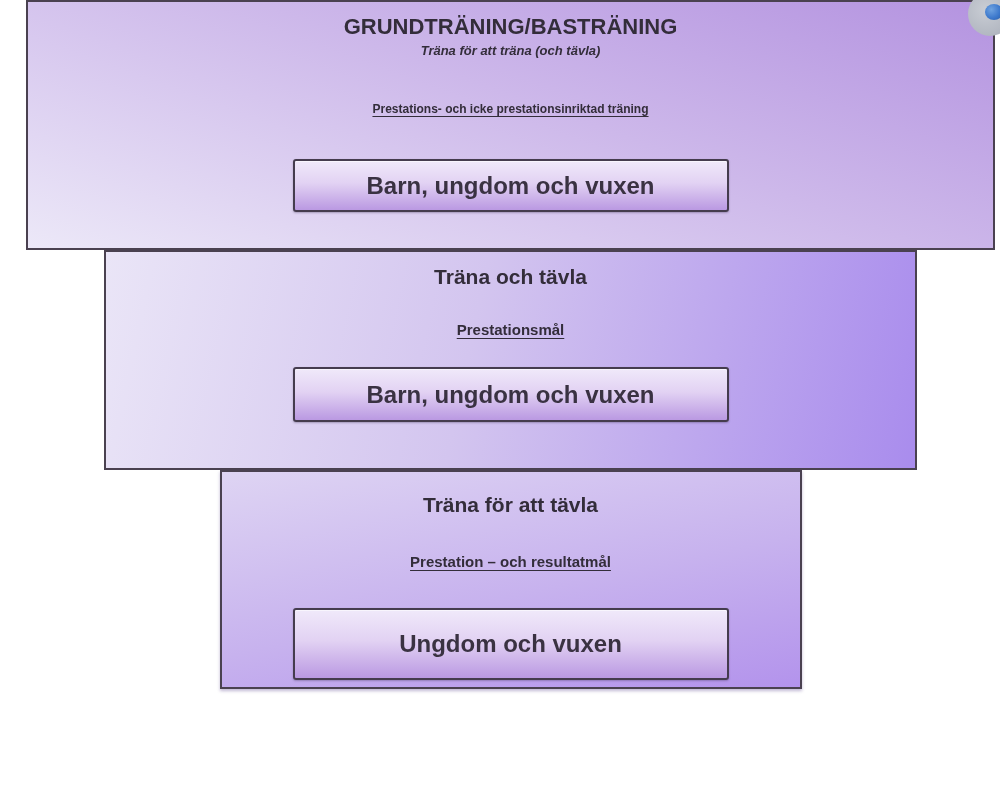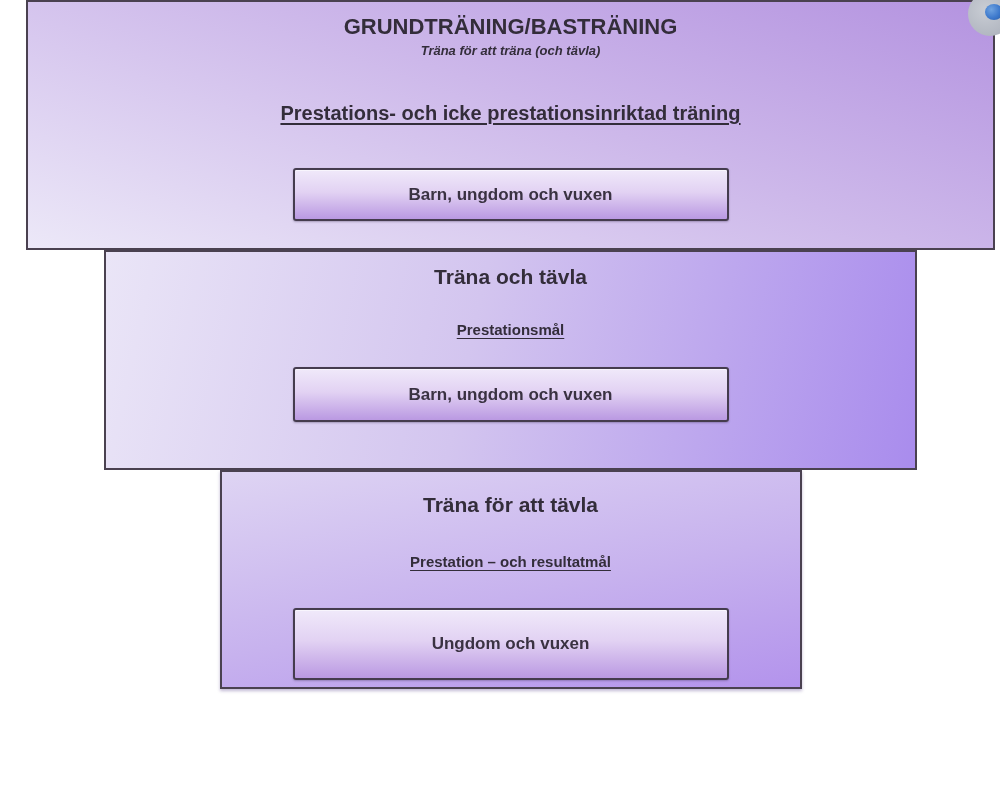--- a/index.html
+++ b/index.html
@@ -86,40 +86,40 @@
 
   .tier-subheading {
     margin: 3px 0 0;
     font-size: 13px;
     font-weight: bold;
     font-style: italic;
   }
 
   .tier-goal {
     margin: 0;
-    font-size: 20px;
+    font-size: 12px;
     font-weight: bold;
     text-decoration: underline;
     text-underline-offset: 3px;
   }
   .tier-1 .tier-goal { margin-top: 44px; }
   .tier-2 .tier-goal { margin-top: 32px; font-size: 15px; }
   .tier-3 .tier-goal { margin-top: 36px; font-size: 15px; }
 
   .age-button {
     box-sizing: border-box;
     width: 436px;
     border: 2px solid #453c4e;
     border-radius: 3px;
     background: linear-gradient(180deg, #f0e9fa 0%, #e2d2f3 45%, #ba99e2 100%);
     box-shadow: inset 0 1px 0 rgba(255,255,255,0.55), 0 1px 2px rgba(60,50,80,0.35);
     display: flex;
     align-items: center;
     justify-content: center;
-    font-size: 17px;
+    font-size: 24px;
     font-weight: bold;
     color: #3a3242;
     cursor: pointer;
   }
   .tier-1 .age-button { margin-top: 43px; height: 53px; }
   .tier-2 .age-button { margin-top: 29px; height: 55px; }
   .tier-3 .age-button { margin-top: 38px; height: 72px; }
 </style>
 </head>
 <body>

